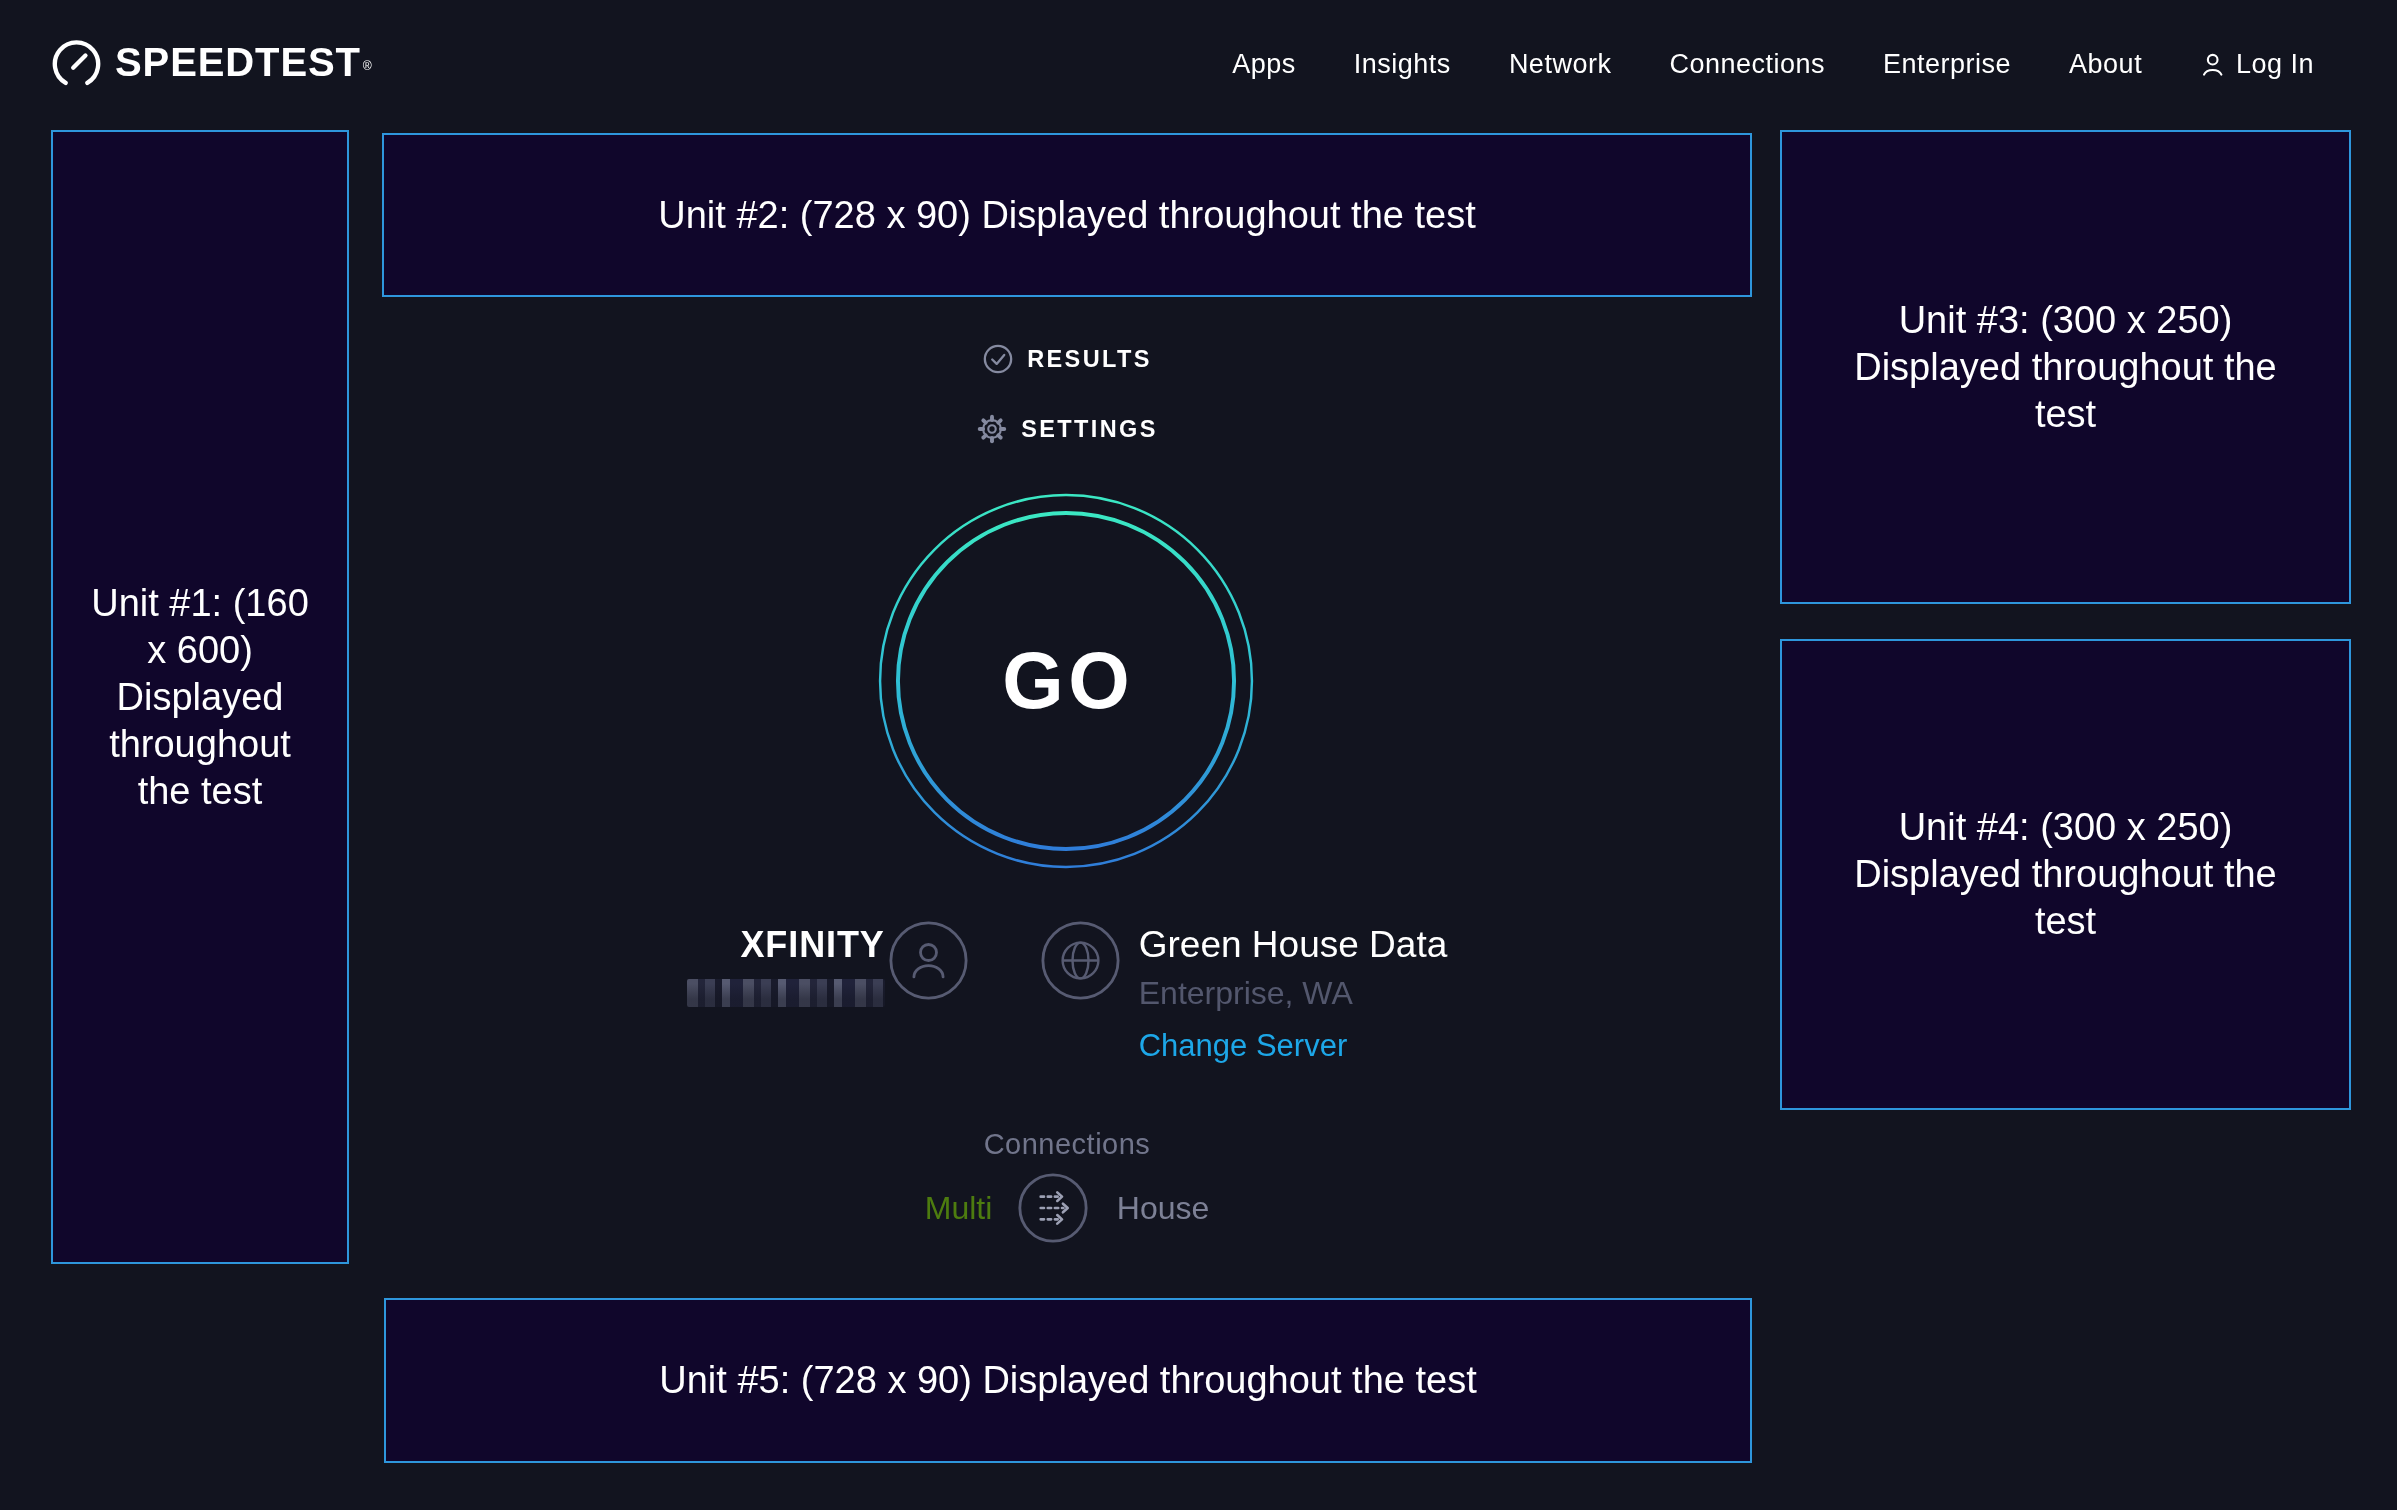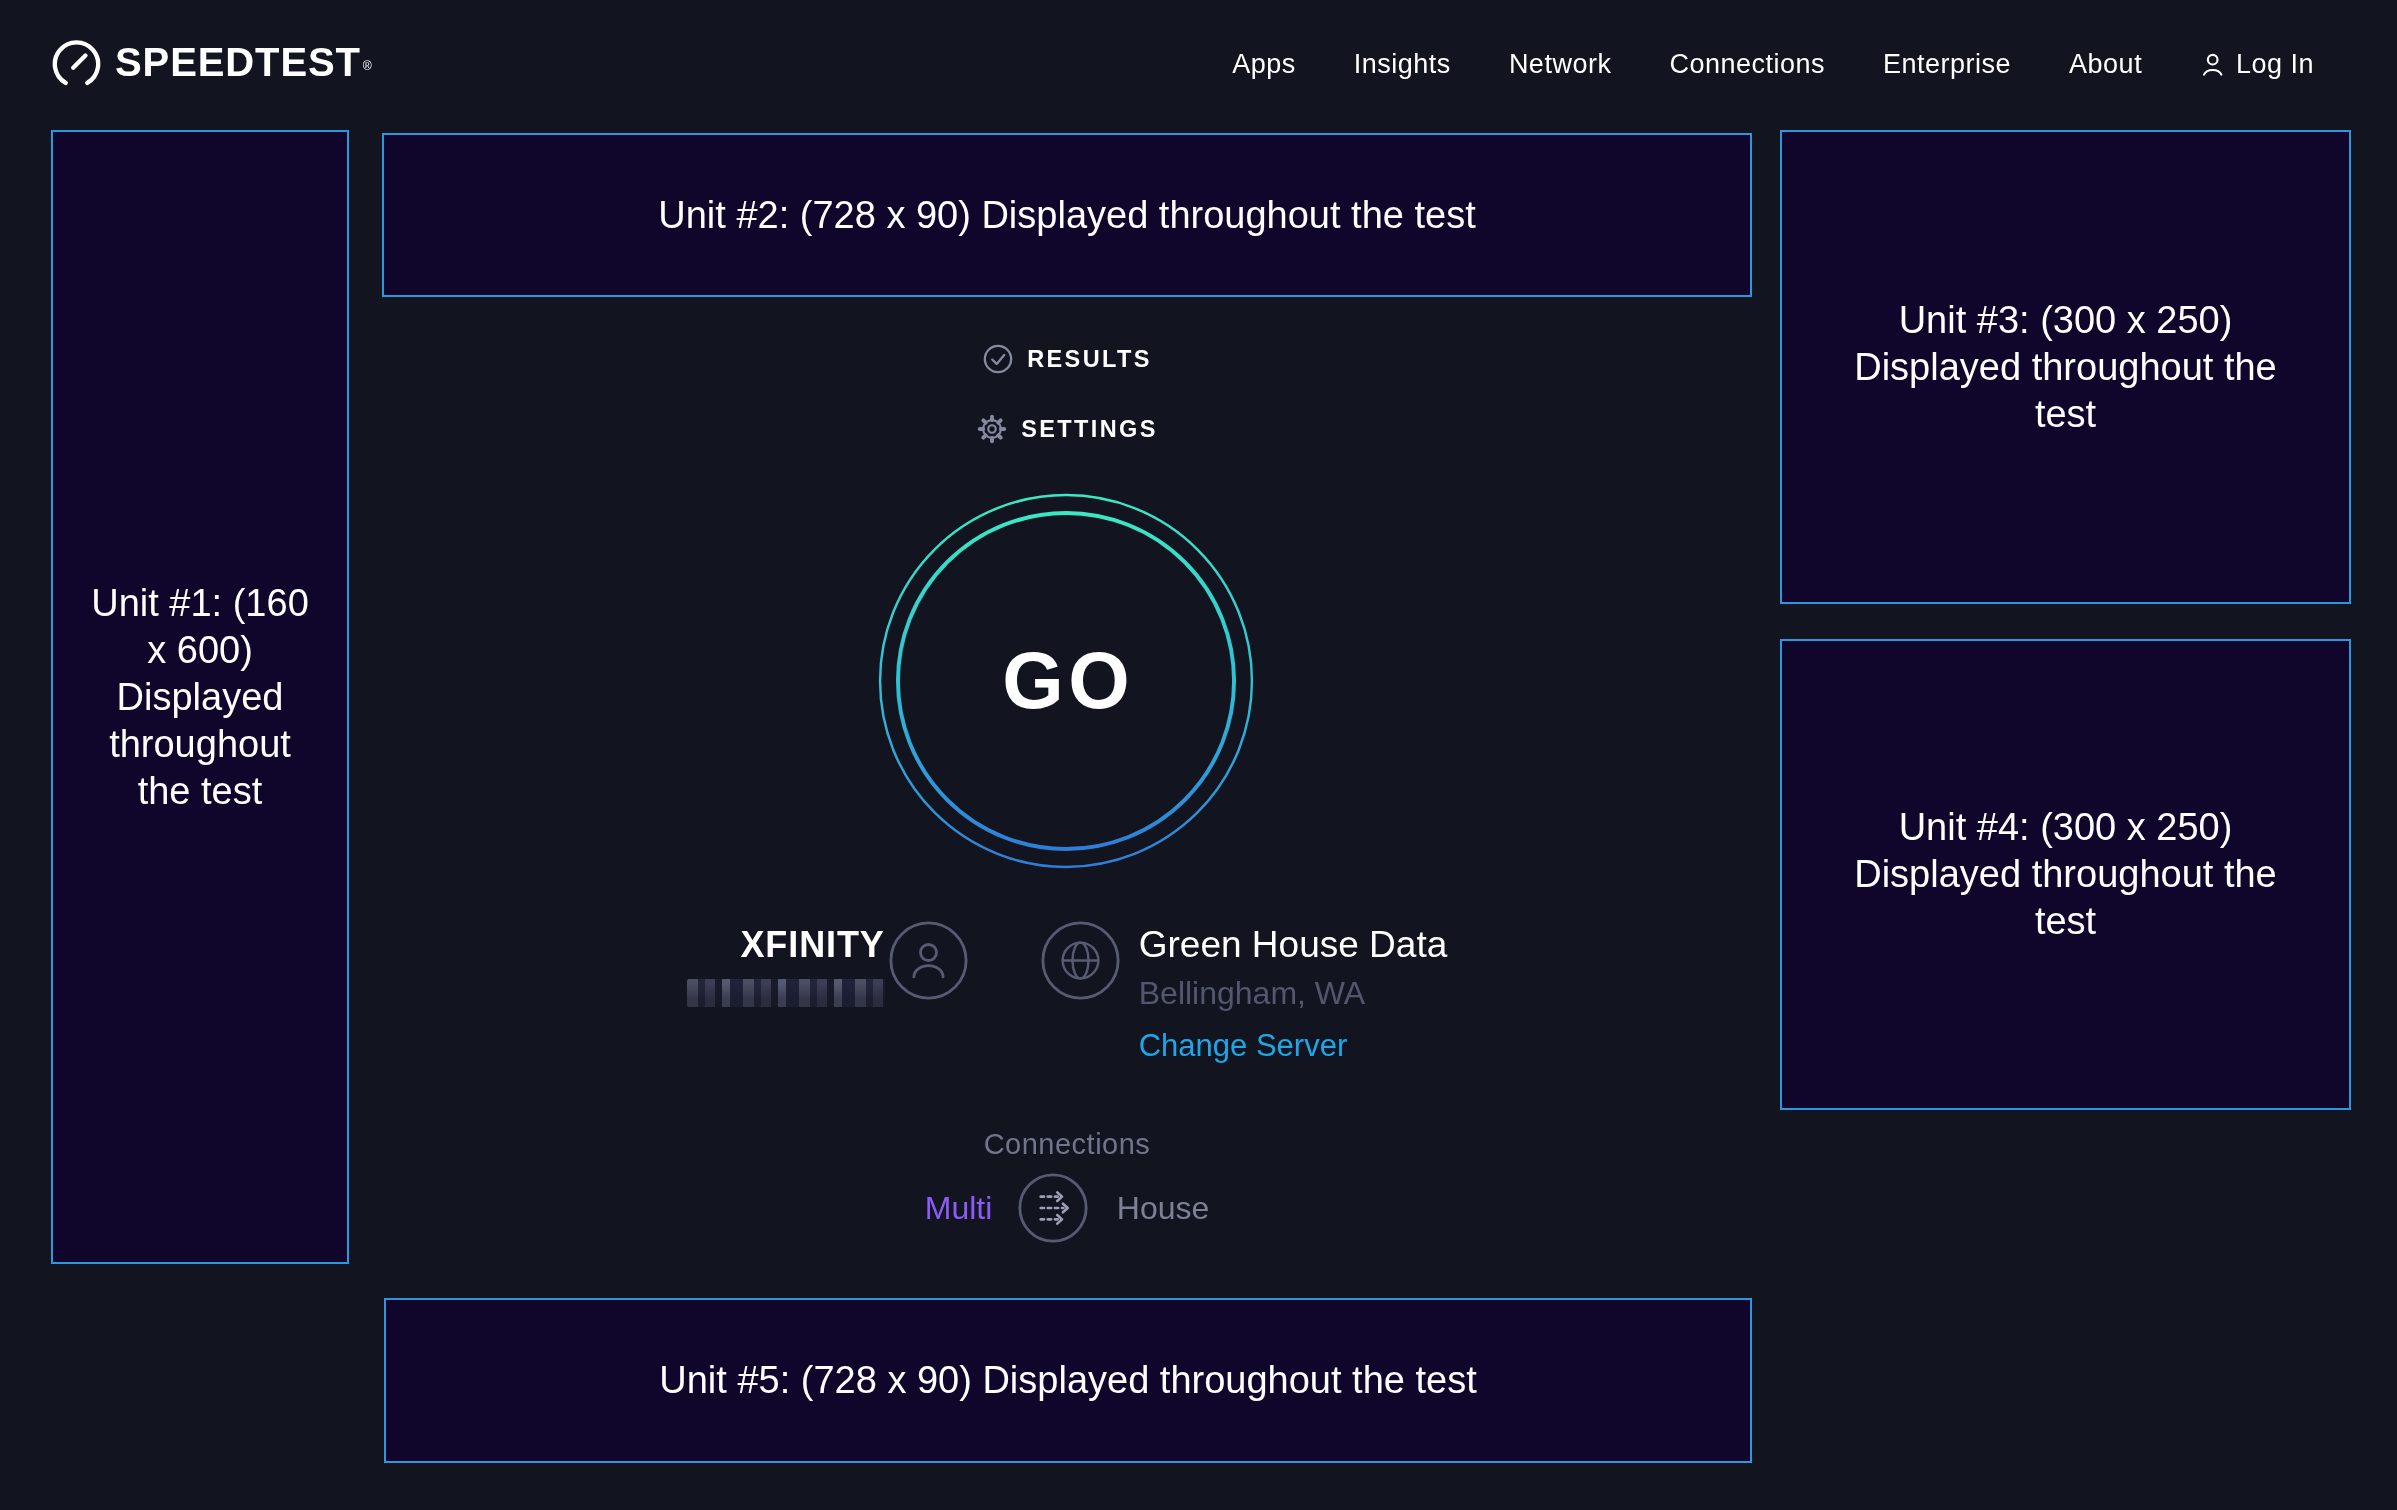--- a/index.html
+++ b/index.html
@@ -56,21 +56,21 @@
       repeating-linear-gradient(90deg,#4b4e63 0 11.3px,#23253a 11.3px 18px,#3b3e54 18px 28px,#191b2c 28px 35px,#565a71 35px 43px,#20223a 43px 56px);
   }
   .host-right{display:flex;gap:19px;align-items:flex-start;}
   .server-texts{display:flex;flex-direction:column;align-items:flex-start;}
   .server-name{font-size:37px;font-weight:500;line-height:43px;margin-top:1.9px;}
   .server-location{font-size:32px;color:#53576d;margin-top:9.4px;}
   .change-server{font-size:31px;color:#1da7e8;margin-top:16px;cursor:pointer;}
   
   .connections-label{position:absolute;left:382px;top:1128px;width:1370px;text-align:center;font-size:29px;color:#71758b;letter-spacing:0.5px;}
   .toggle-row{position:absolute;left:382px;top:1172px;width:1370px;display:flex;justify-content:center;align-items:center;}
-  .toggle-multi{font-size:32px;font-weight:500;color:#8b5cf6;margin-right:24.5px;cursor:pointer;}
+  .toggle-multi{font-size:32px;font-weight:500;color:#4d7c0f;margin-right:24.5px;cursor:pointer;}
   .toggle-single{font-size:32px;color:#7d8196;margin-left:28px;cursor:pointer;}
   .toggle-circle{cursor:pointer;}
 </style>
 </head>
 <body>
 
 <div id="stage">
 
   <div class="logo">
     <span>
@@ -185,21 +185,21 @@
       <span>
         <svg width="79" height="79" viewBox="0 0 84 84" fill="none" stroke="#575b72">
           <circle cx="42" cy="42" r="40" stroke-width="3"></circle>
           <circle cx="42" cy="42" r="19" stroke-width="2.6"></circle>
           <ellipse cx="42" cy="42" rx="8.5" ry="19" stroke-width="2.6"></ellipse>
           <line x1="23" y1="42" x2="61" y2="42" stroke-width="2.6"></line>
         </svg>
       </span>
       <div class="server-texts">
         <div class="server-name">Green House Data</div>
-        <div class="server-location">Bellingham, WA</div>
+        <div class="server-location">Enterprise, WA</div>
         <div class="change-server">Change Server</div>
       </div>
     </div>
   </div>
 
   <div class="connections-label">Connections</div>
   <div class="toggle-row">
     <span class="toggle-multi">Multi</span>
     <span class="toggle-circle">
       <svg width="72" height="72" viewBox="0 0 76 76" fill="none">

